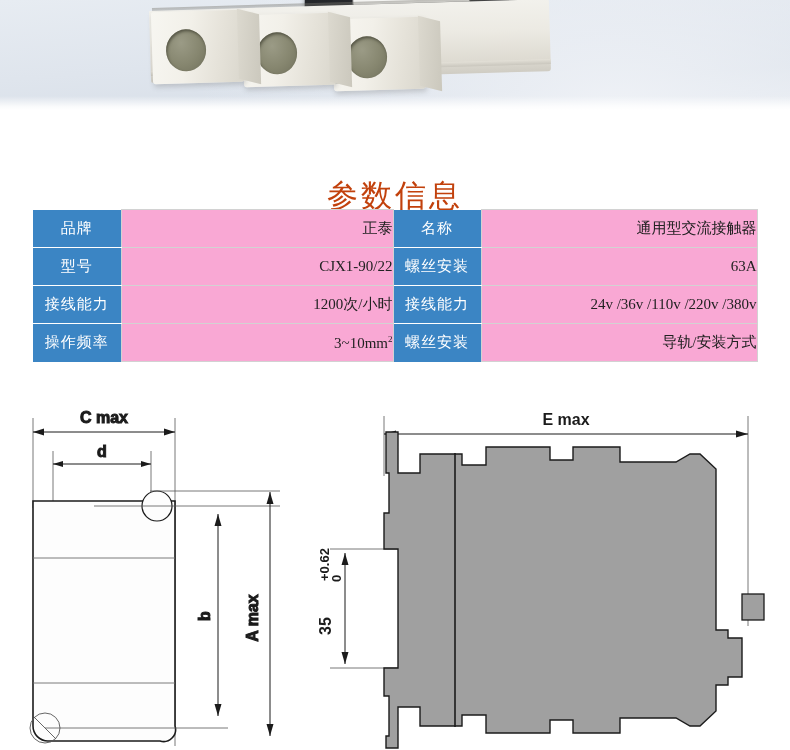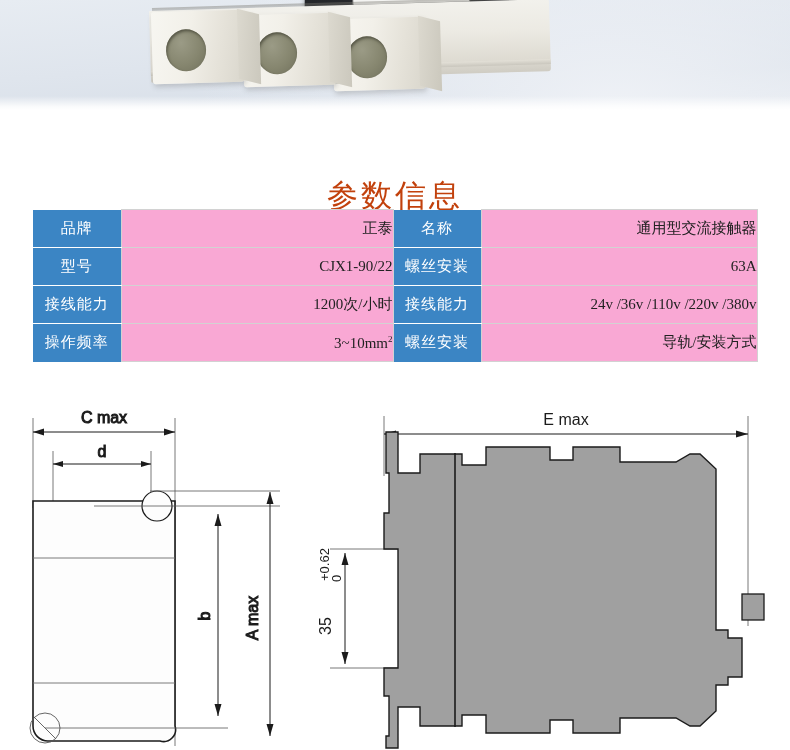--- a/index.html
+++ b/index.html
@@ -173,21 +173,21 @@
   .spec-table td.tv sup { font-size: 9px; vertical-align: super; }
   .col-k { width: 88px; }
   .col-v1 { width: 272px; }
   .col-k2 { width: 88px; }
   .col-v2 { width: 276px; }
 
   
   .drawings {
     position: absolute;
     left: 0; top: 396px;
-    width: 790px; height: 354px;
+    width: 790px; height: 354px; font-weight: bold;
   }
   .drawings svg { display: block; }
   .dim-text {
     font-family: "Liberation Sans", "DejaVu Sans", sans-serif;
     font-size: 16px;
     fill: #1b1b1b;
   }
   .dim-text-sm {
     font-family: "Liberation Sans", "DejaVu Sans", sans-serif;
     font-size: 13px;

